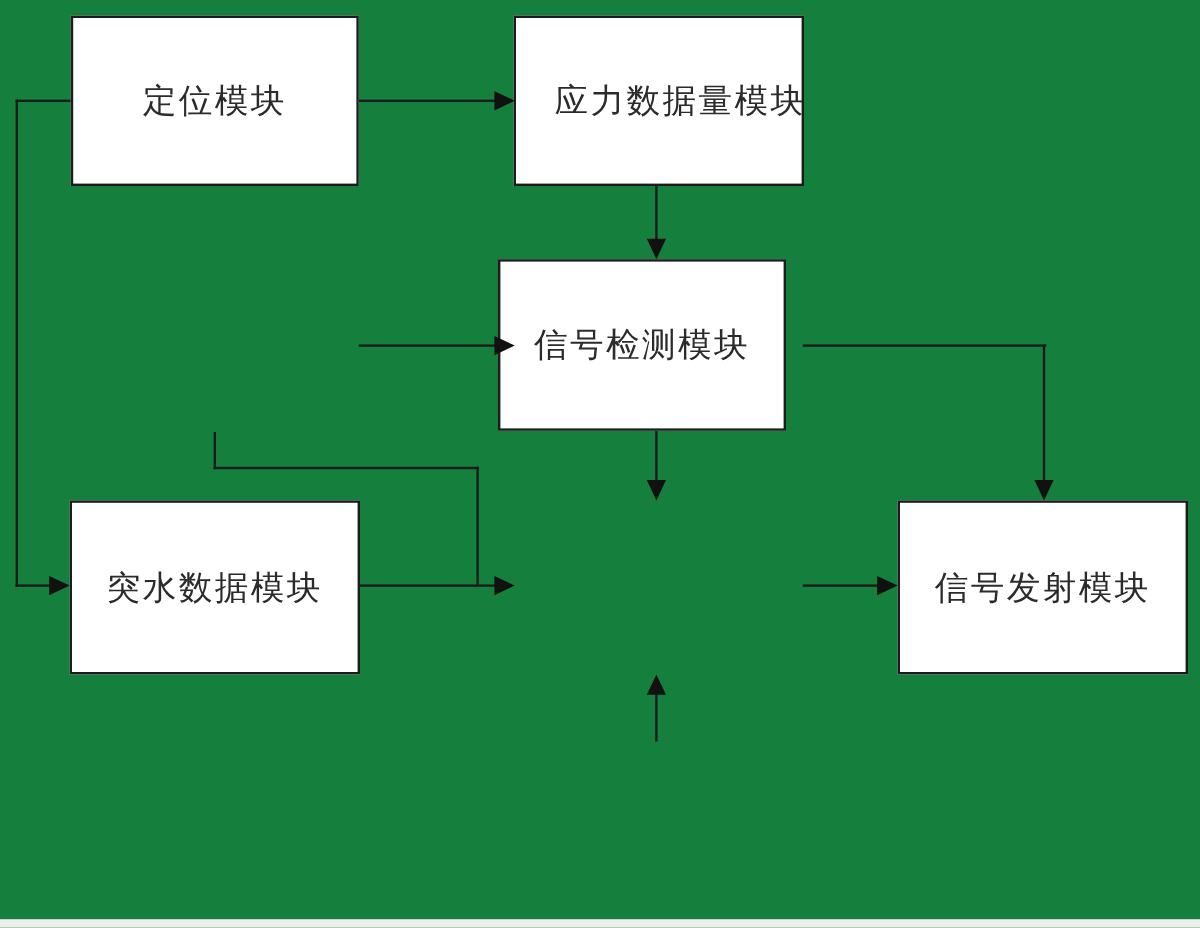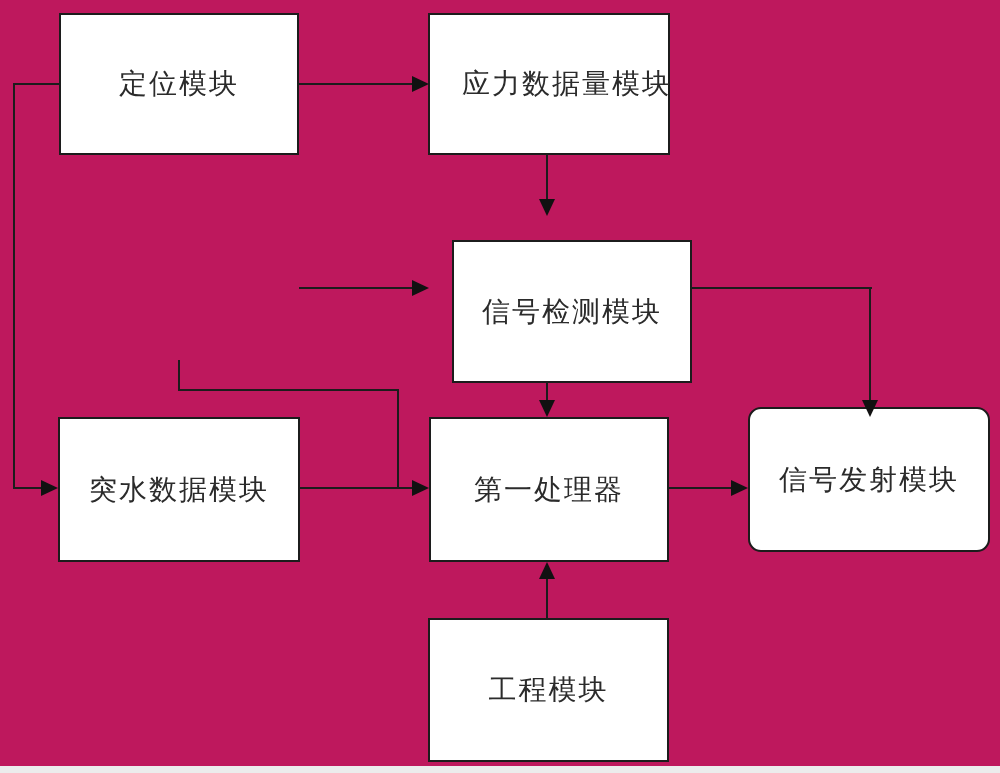--- a/index.html
+++ b/index.html
@@ -5,21 +5,21 @@
   html, body {
     margin: 0;
     padding: 0;
     background: #ffffff;
     font-family: "Liberation Serif", serif;
   }
   .canvas {
     position: relative;
     width: 1000px;
     height: 773px;
-    background: #be185d;
+    background: #15803d;
     overflow: hidden;
   }
   .node {
     position: absolute;
     border: 2px solid #1c1c1c;
     background: #ffffff;
     display: flex;
     align-items: center;
     justify-content: center;
     box-sizing: border-box;
@@ -81,39 +81,33 @@
 
   <div class="node" style="left:59px; top:13px; width:240px; height:142px;">
     <span class="node-label">定位模块</span>
   </div>
 
   <div class="node" style="left:428px; top:13px; width:242px; height:142px;padding-left:36px;">
     <span class="node-label">应力数据量模块</span>
   </div>
 
 
-  <div class="node" style="left:452px; top:216px; width:240px; height:143px;margin-top:24px;">
+  <div class="node" style="left:415px; top:216px; width:240px; height:143px;">
     <span class="node-label">信号检测模块</span>
   </div>
 
   <div class="node" style="left:58px; top:417px; width:242px; height:145px;text-align:right;">
     <span class="node-label">突水数据模块</span>
   </div>
 
-  <div class="node" style="left:429px; top:417px; width:240px; height:145px;">
-    <span class="node-label">第一处理器</span>
-  </div>
 
-  <div class="node" style="left:748px; top:407px; width:242px; height:145px;border-radius:13px;">
+  <div class="node" style="left:748px; top:417px; width:242px; height:145px;">
     <span class="node-label">信号发射模块</span>
   </div>
 
-  <div class="node" style="left:428px; top:618px; width:241px; height:144px;">
-    <span class="node-label">工程模块</span>
-  </div>
 
   <div class="hline" style="left:299px; top:83px; width:115px;"></div>
   <div class="arrow arrow-right" style="left:412px; top:76px;"></div>
 
   <div class="vline" style="left:546px; top:155px; height:46px;"></div>
   <div class="arrow arrow-down" style="left:539px; top:199px;"></div>
 
   <div class="hline" style="left:299px; top:287px; width:115px;"></div>
   <div class="arrow arrow-right" style="left:412px; top:280px;"></div>
 

